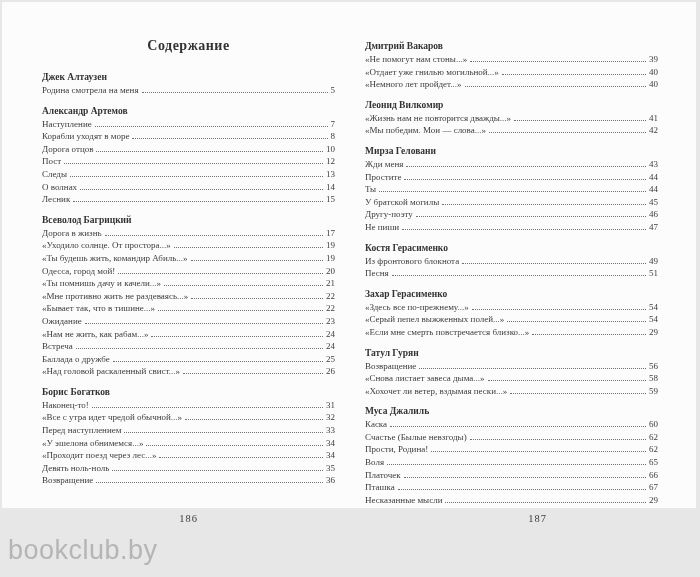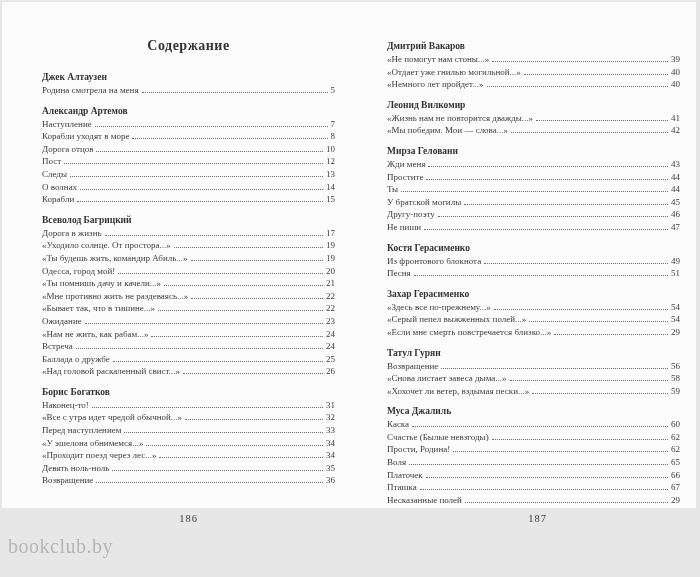--- a/index.html
+++ b/index.html
@@ -11,21 +11,21 @@
   }
   .scan{
     position:absolute;left:2px;top:2px;width:694px;height:506px;
     background:#fcfcfc;
   }
   .page-col{
     position:absolute;top:30px;width:293px;
     color:#3c3c3c;
   }
   .page-col.left{left:40px;}
-  .page-col.right{left:385px;font-family:Liberation Serif, serif;}
+  .page-col.right{left:363px;font-family:Liberation Serif, serif;}
   .toc-title{
     text-align:center;
     font-weight:bold;
     font-size:14px;
     letter-spacing:.5px;
     margin:6px 0 18px 0;
     color:#333;
   }
   .toc-section{margin-bottom:9px;}
   .author{
@@ -53,22 +53,22 @@
     position:absolute;top:511px;width:293px;
     text-align:center;
     font-size:10.5px;
     color:#3c3c3c;
     letter-spacing:1px;
   }
   .folio.left{left:40px;}
   .folio.right{left:389px;}
   .watermark{
     position:absolute;left:6px;top:533px;
-    font-family:Liberation Serif, serif;
-    font-size:20px;
+    font-family:Liberation Sans, sans-serif;
+    font-size:27px;
     color:#b5b5b5;
     letter-spacing:.5px;
   }
 </style>
 </head>
 <body>
 
 <div class="scan">
 
   <div class="page-col left">
@@ -108,21 +108,21 @@
             <span class="etitle">Следы</span>
             <span class="dots"></span>
             <span class="epage">13</span>
           </div>
           <div class="entry">
             <span class="etitle">О волнах</span>
             <span class="dots"></span>
             <span class="epage">14</span>
           </div>
           <div class="entry">
-            <span class="etitle">Корабли</span>
+            <span class="etitle">Лесник</span>
             <span class="dots"></span>
             <span class="epage">15</span>
           </div>
         </div>
         <div class="toc-section">
           <div class="author">Всеволод Багрицкий</div>
           <div class="entry">
             <span class="etitle">Дорога в жизнь</span>
             <span class="dots"></span>
             <span class="epage">17</span>
@@ -365,21 +365,21 @@
             <span class="etitle">Платочек</span>
             <span class="dots"></span>
             <span class="epage">66</span>
           </div>
           <div class="entry">
             <span class="etitle">Пташка</span>
             <span class="dots"></span>
             <span class="epage">67</span>
           </div>
           <div class="entry">
-            <span class="etitle">Несказанные полей</span>
+            <span class="etitle">Несказанные мысли</span>
             <span class="dots"></span>
             <span class="epage">29</span>
           </div>
         </div>
       </div>
   </div>
 
   <div class="folio left">186</div>
 
   <div class="folio right">187</div>

